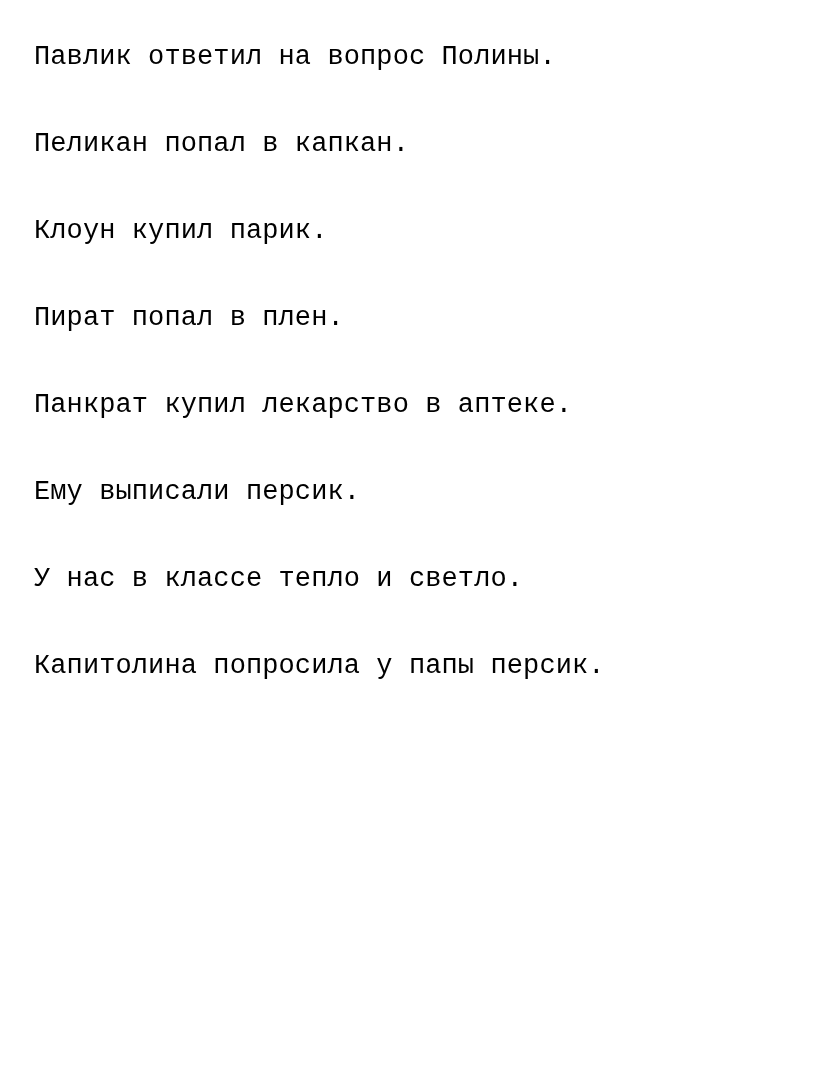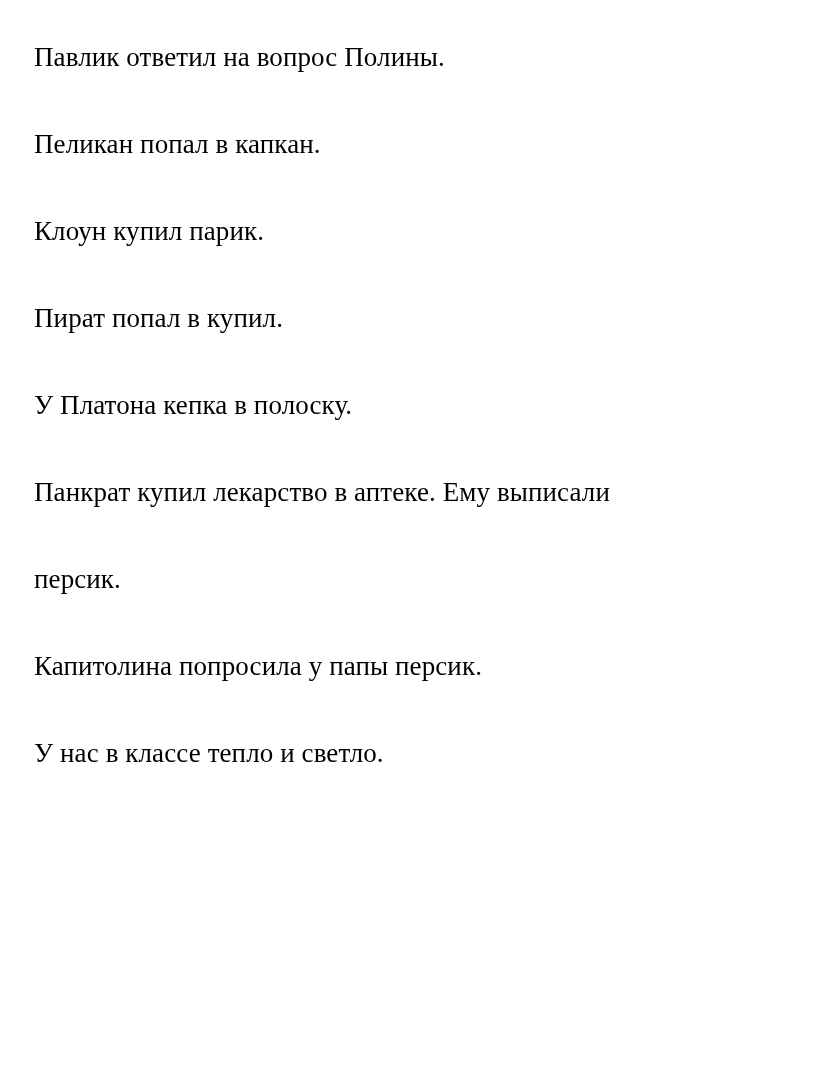--- a/index.html
+++ b/index.html
@@ -6,21 +6,21 @@
     margin: 0;
     padding: 0;
     background: #ffffff;
   }
   .page {
     width: 645px;
     height: 1092px;
     background: #ffffff;
     box-sizing: border-box;
     padding: 14px 34px 0 34px;
-    font-family: Liberation Serif, serif;
+    font-family: Liberation Mono, monospace;
     color: #000000;
     overflow: hidden;
   }
   .doc-body {
     display: block;
   }
   .para {
     font-size: 27px;
     line-height: 87px;
     margin: 0;
@@ -31,19 +31,18 @@
   }
 </style>
 </head>
 <body>
 
 <div class="page">
   <div class="doc-body">
     <p class="para">Павлик ответил на вопрос Полины.</p>
     <p class="para">Пеликан попал в капкан.</p>
     <p class="para">Клоун купил парик.</p>
-    <p class="para">Пират попал в купил.</p>
-    <p class="para">У Платона кепка в полоску.</p>
+    <p class="para">Пират попал в плен.</p>
     <p class="para">Панкрат купил лекарство в аптеке. Ему выписали персик.</p>
+    <p class="para">У нас в классе тепло и светло.</p>
     <p class="para">Капитолина попросила у папы персик.</p>
-    <p class="para">У нас в классе тепло и светло.</p>
   </div>
 </div>
 
 </body></html>

